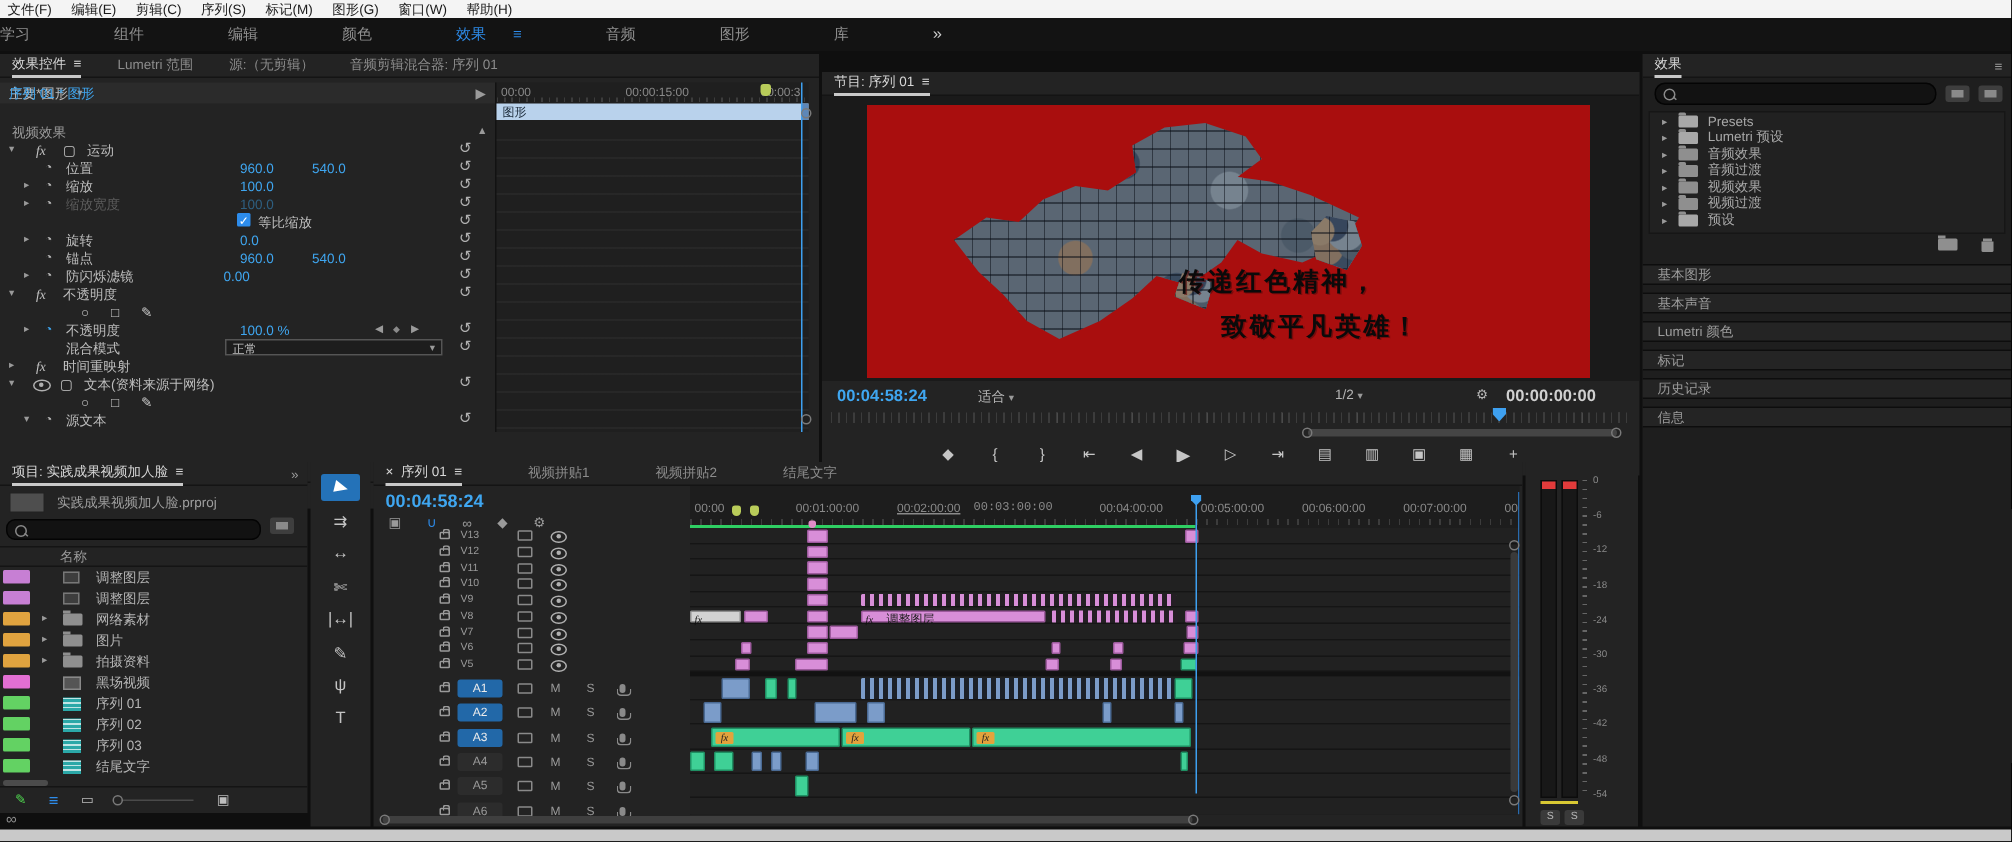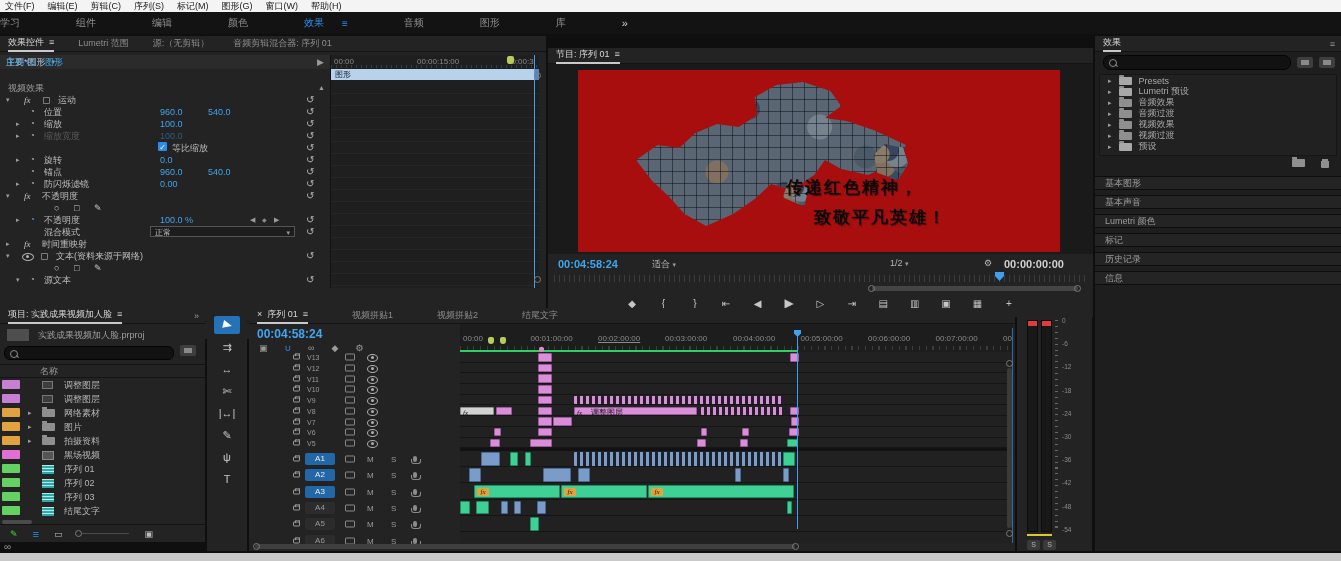--- a/index.html
+++ b/index.html
@@ -282,21 +282,21 @@
           <span class="sw" style="left: 30px;">◔</span>
           <span style="left: 44px;">锚点</span>
           <span class="val" style="left: 160px;">960.0</span>
           <span class="val" style="left: 208px;">540.0</span>
           <span class="reset" style="left: 306px;">↺</span>
         </div>
         <div class="ec-row">
           <span class="tw" style="left: 16px;">▸</span>
           <span class="sw" style="left: 30px;">◔</span>
           <span style="left: 44px;">防闪烁滤镜</span>
-          <span class="val" style="left: 160px; text-align: right;">0.00</span>
+          <span class="val" style="left: 149px; text-align: right;">0.00</span>
           <span class="reset" style="left: 306px;">↺</span>
         </div>
         <div class="ec-row">
           <span class="tw" style="left: 6px;">▾</span>
           <span class="fxi" style="left: 24px;">fx</span>
           <span style="left: 42px;">不透明度</span>
           <span class="reset" style="left: 306px;">↺</span>
         </div>
         <div class="ec-row">
           <span class="shape" style="left: 54px;">○</span>
@@ -697,21 +697,21 @@
           <span class="ms" style="left: 118px;">M</span>
           <span class="ms" style="left: 142px;">S</span>
           <span class="mic"></span>
         </div>
       </div>
     <div class="tl-content" id="tlContent">
       <div class="ruler" id="tlRuler">
           <span style="left: 3px;">00:00</span>
           <span style="left: 70.5px;">00:01:00:00</span>
           <span style="left: 138px; text-decoration: underline;">00:02:00:00</span>
-          <span style="left: 205px;">00:03:00:00</span>
+          <span style="left: 189px; font-family: Liberation Mono, monospace;">00:03:00:00</span>
           <span style="left: 273px;">00:04:00:00</span>
           <span style="left: 340.5px;">00:05:00:00</span>
           <span style="left: 408px;">00:06:00:00</span>
           <span style="left: 475.5px;">00:07:00:00</span>
           <span style="left: 543px;">00</span>
         </div>
       <div class="render" id="renderBar" style="width: 337px;"></div>
       <div class="rows-wrap" id="rowsWrap">
           <div class="vrow"></div>
           <div class="vrow"></div>

